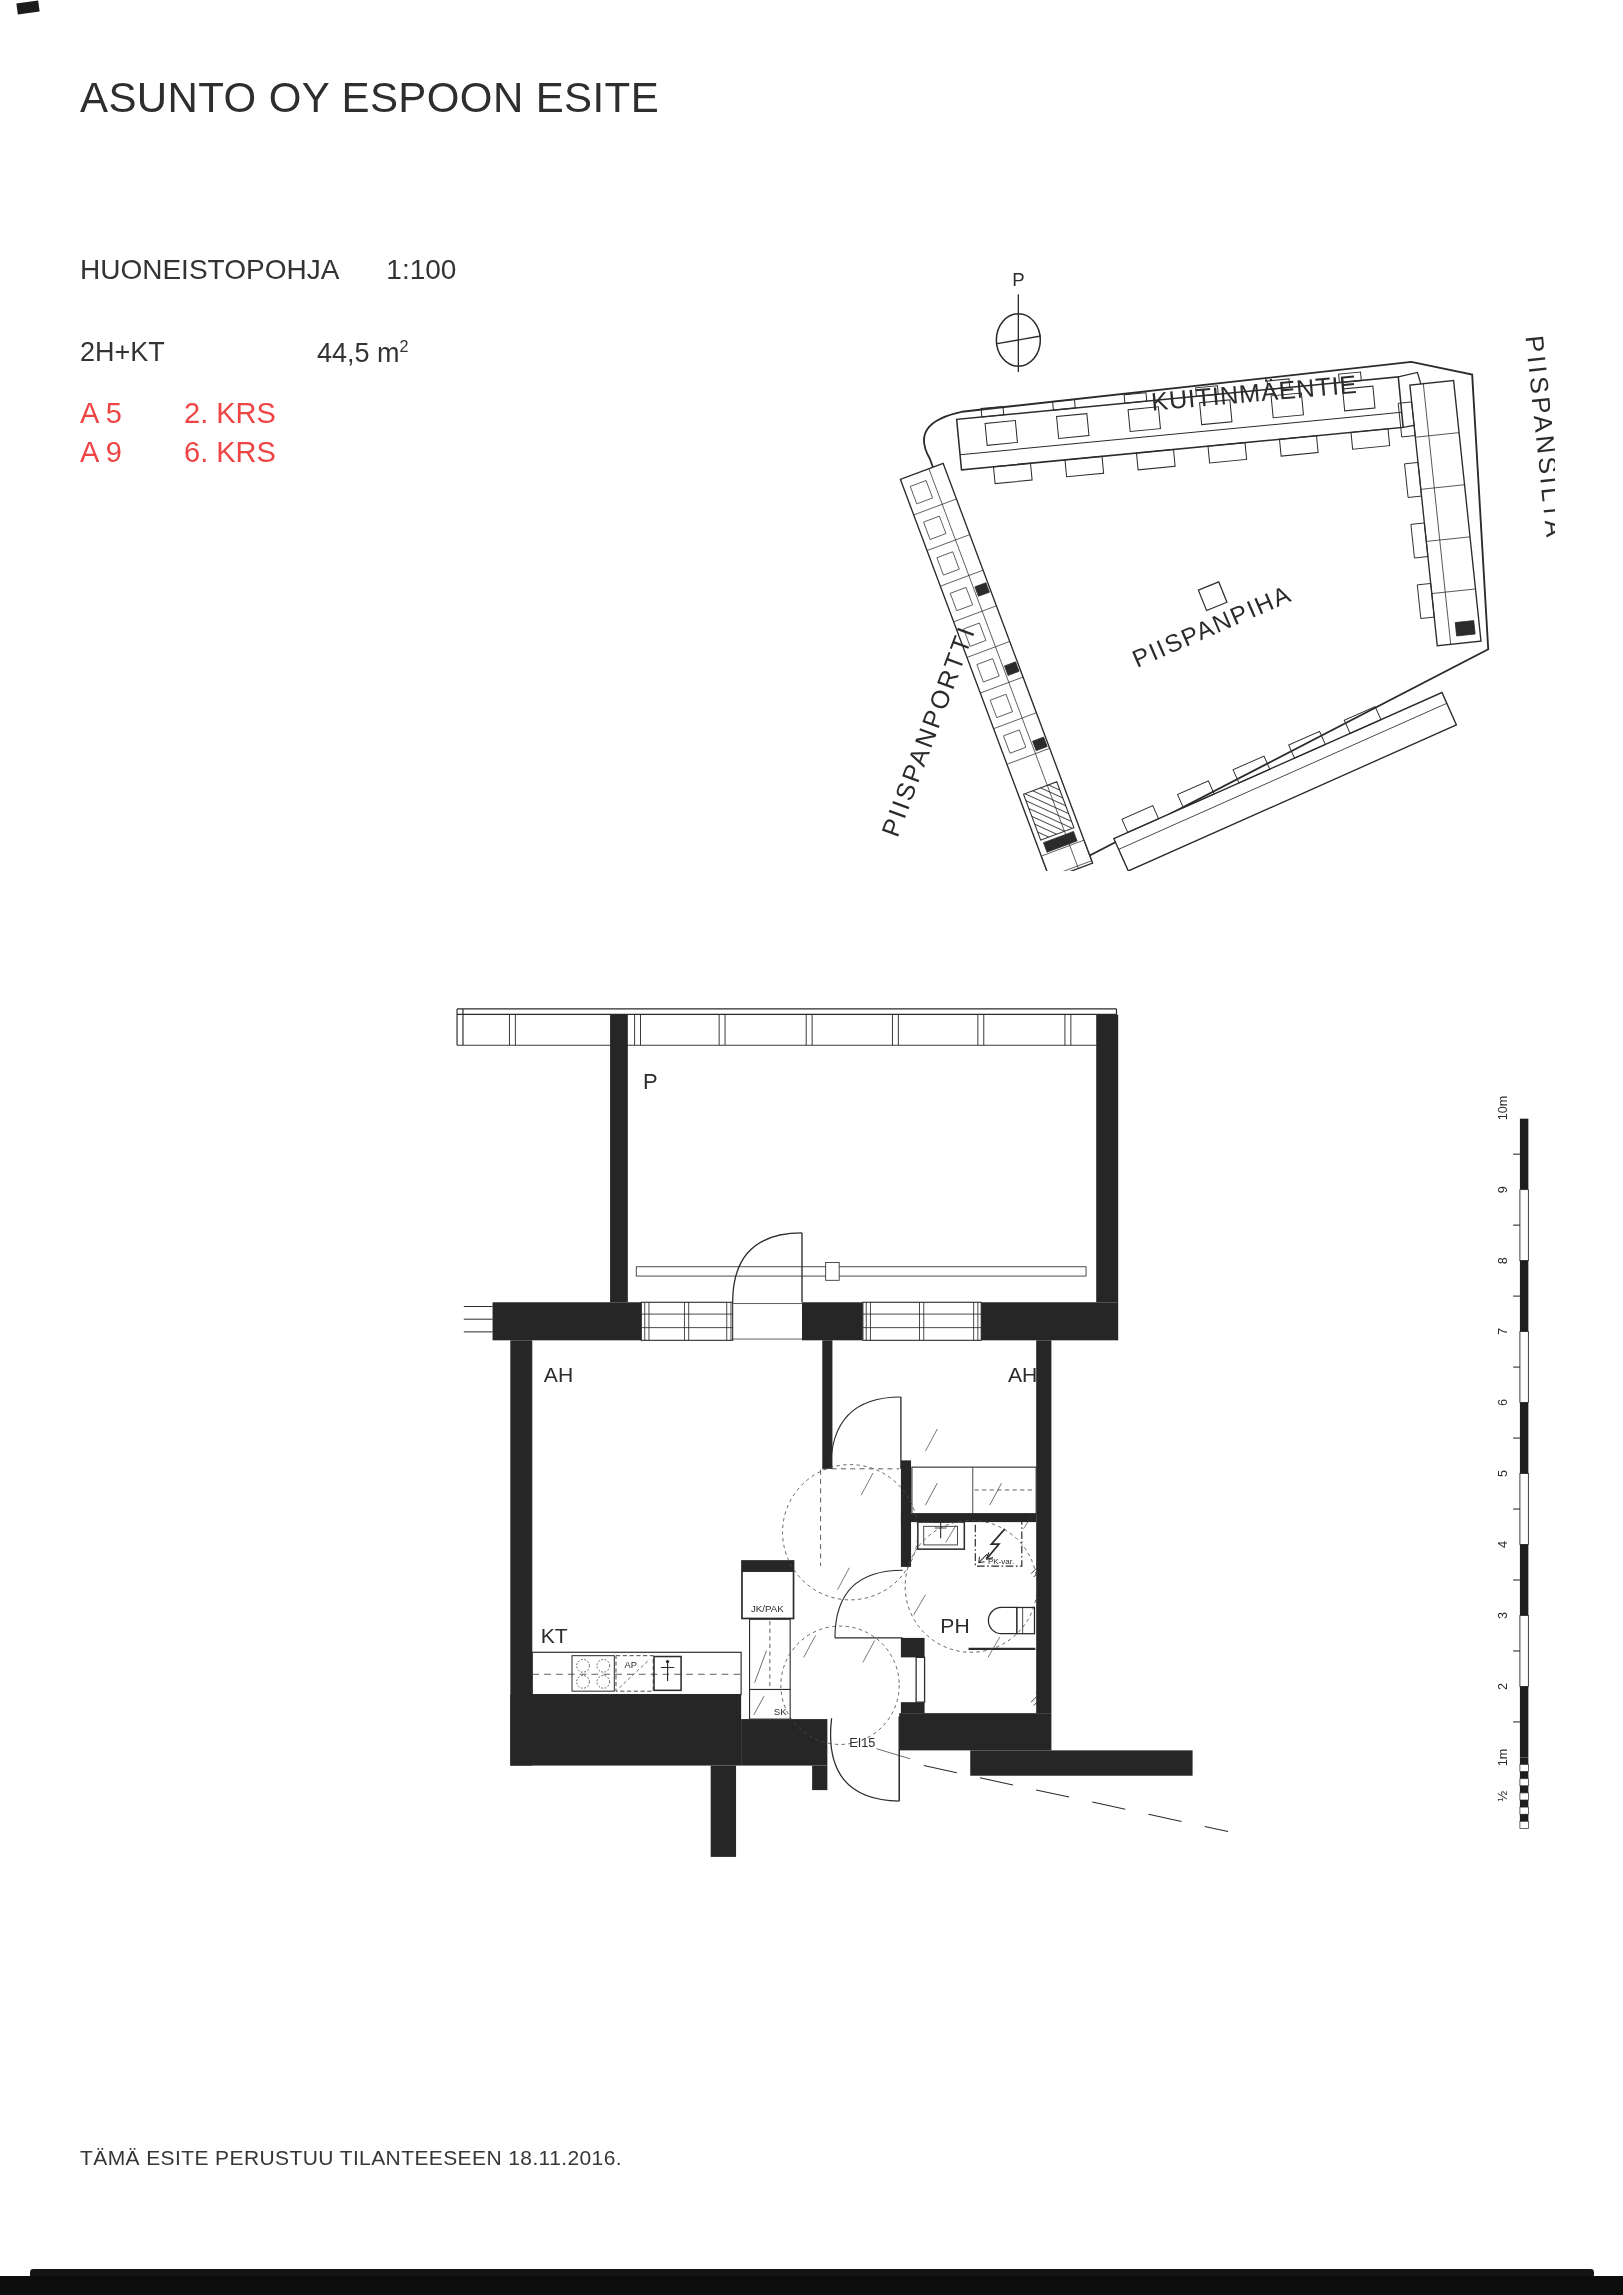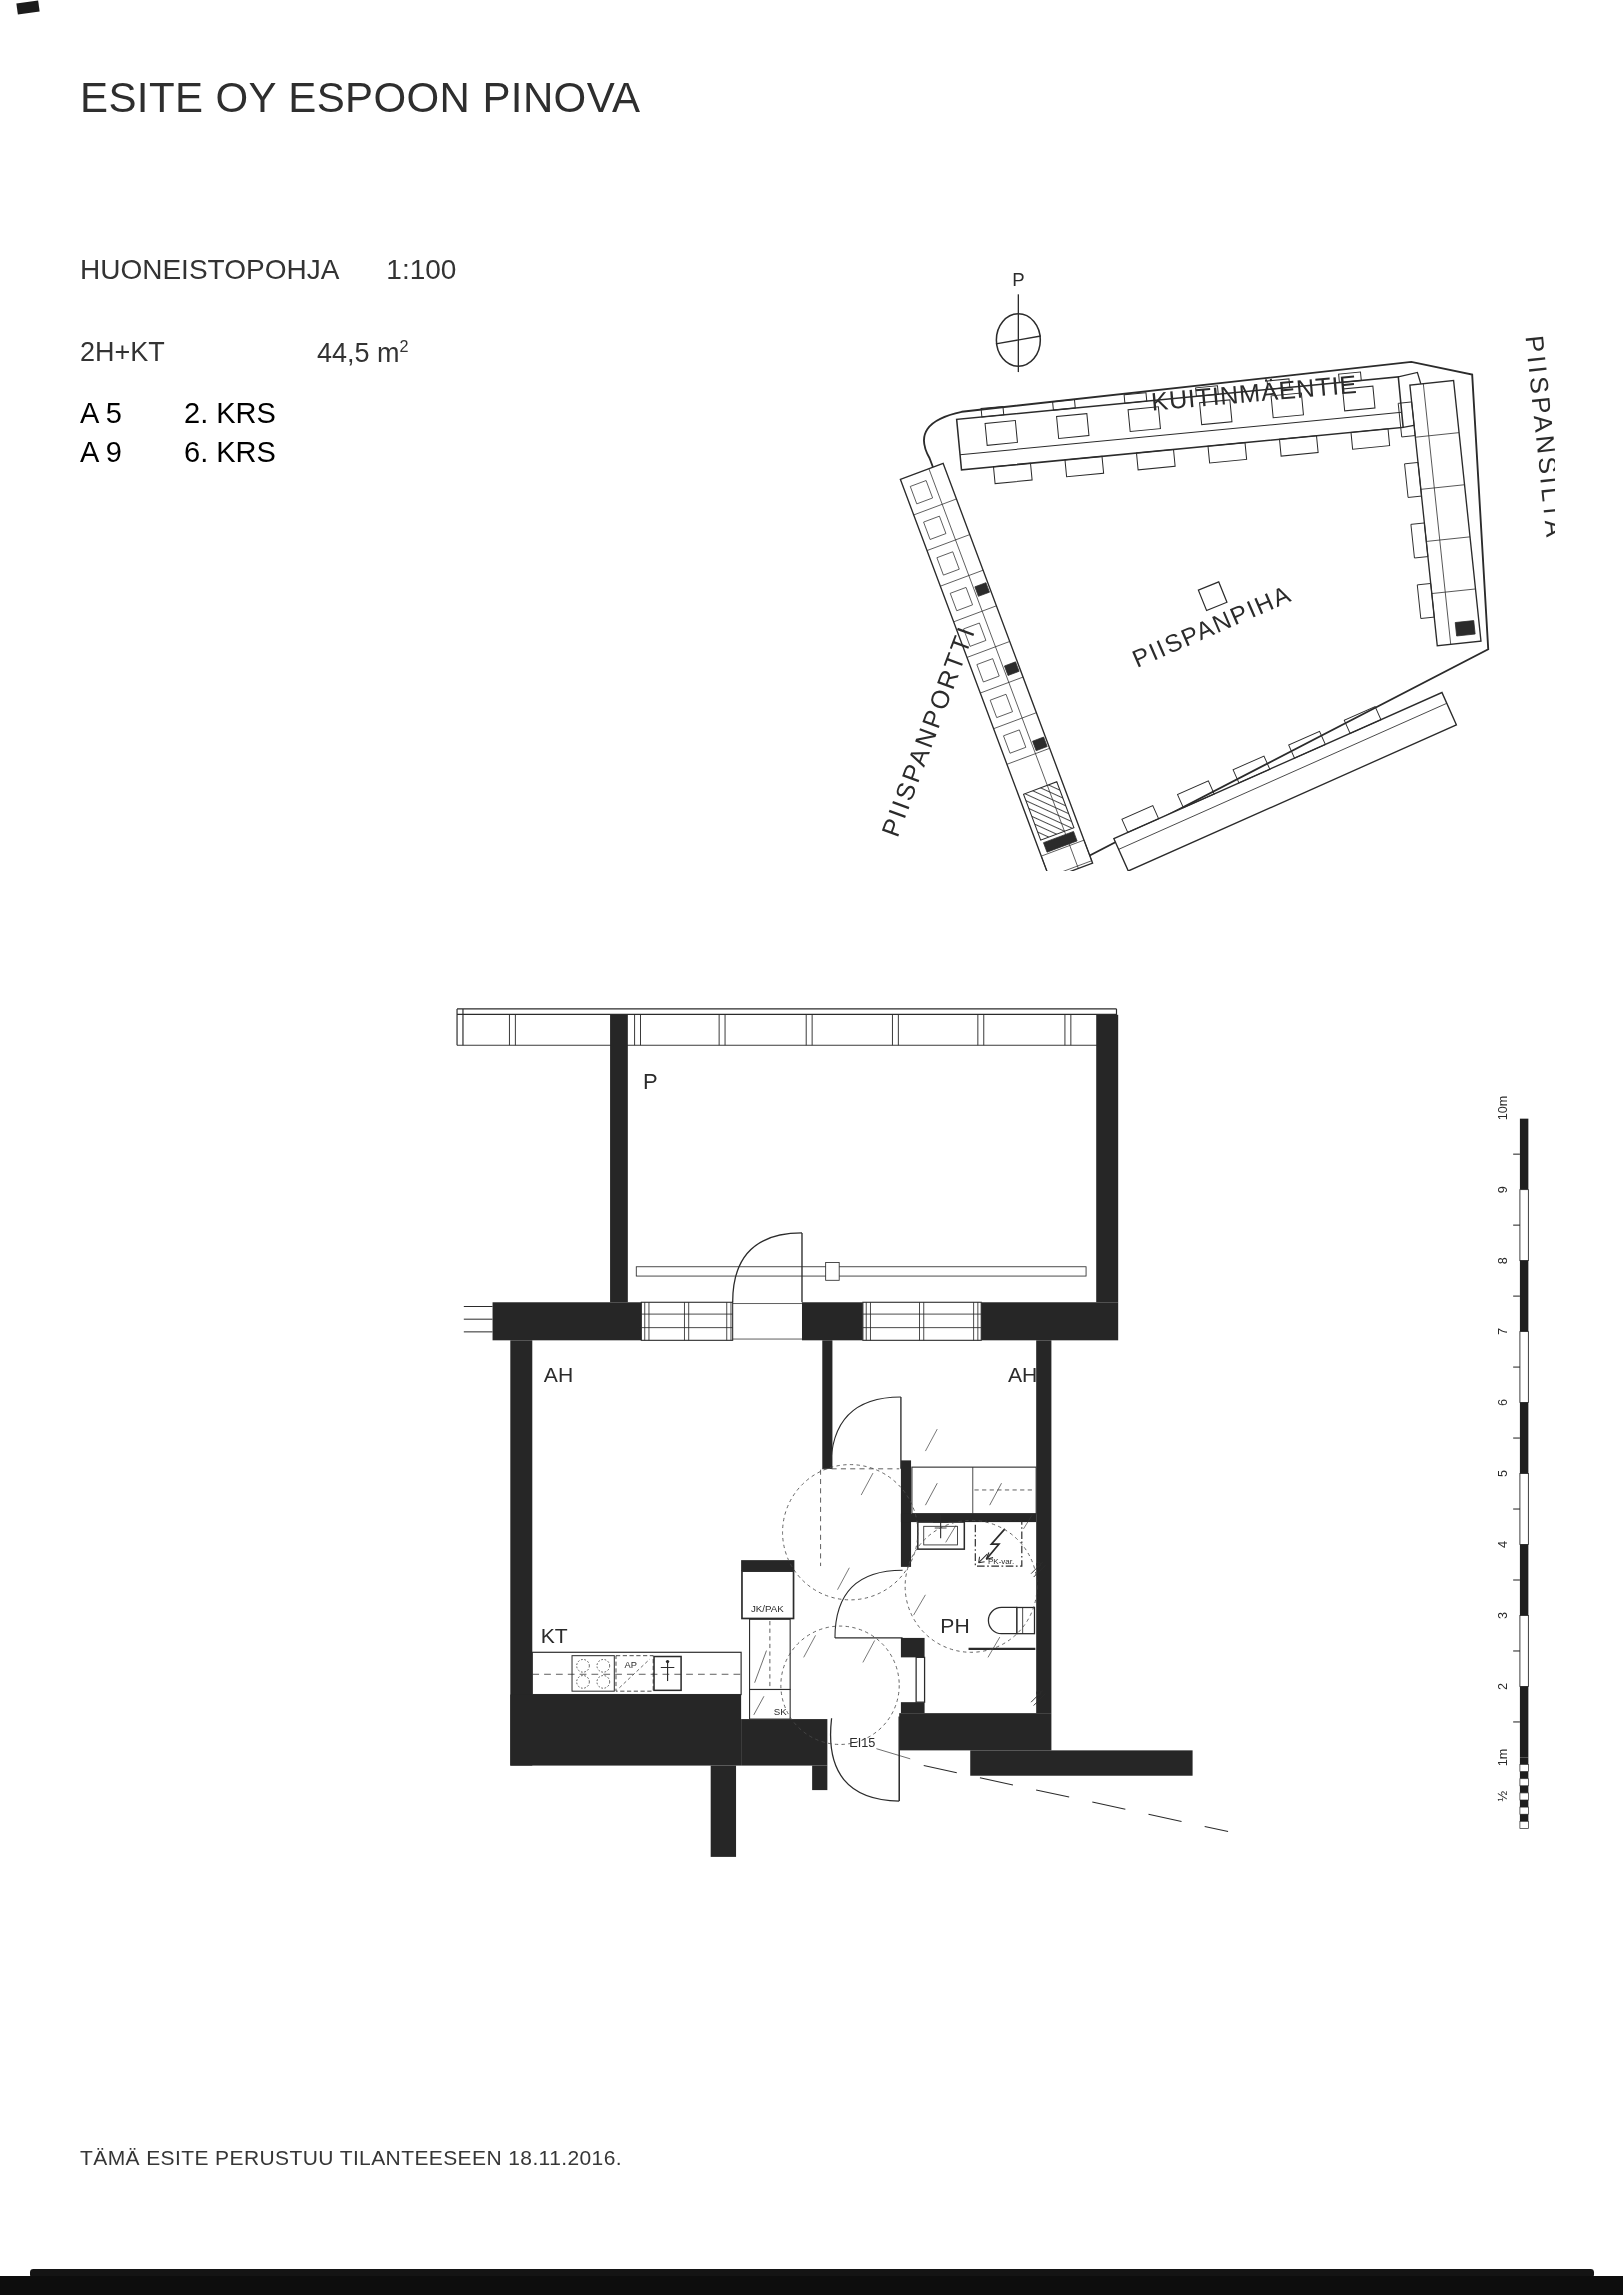--- a/index.html
+++ b/index.html
@@ -3,34 +3,34 @@
 <meta charset="utf-8">
 <style>
   html,body{margin:0;padding:0;background:#e8e8e8;}
   .page{position:relative;width:1623px;height:2295px;background:#ffffff;overflow:hidden;
         font-family:"Liberation Sans", sans-serif;color:#2b2b2b;}
   .abs{position:absolute;}
   .title{left:80px;top:74px;font-size:42px;letter-spacing:0.4px;color:#2e2e2e;}
   .subtitle{left:80px;top:222px;font-size:28px;color:#333;margin-top:32px;}
   .subtitle .gap{display:inline-block;width:47px;}
   .aptline{top:337px;font-size:27px;color:#333;}
-  .unitrow{font-size:29px;color:#000000;}
+  .unitrow{font-size:29px;color:#ef4444;}
   sup{font-size:60%;}
   svg text{font-family:"Liberation Sans", sans-serif;fill:#2b2b2b;}
   .footer{left:80px;top:2146px;font-size:21px;color:#363636;letter-spacing:0.4px;}
   .scanband{left:0;top:2276px;width:1623px;height:19.4px;background:#0d0d0d;}
   .scanband2{left:30px;top:2269px;width:1564px;height:8.5px;background:#141414;border-radius:3.4px;}
   .cornermark{left:17px;top:1.7px;width:22px;height:11px;background:#1c1c1c;transform:rotate(-8deg);}
 </style>
 </head>
 <body>
 
 <div class="page">
 
-  <div class="abs title">ESITE OY ESPOON PINOVA</div>
+  <div class="abs title">ASUNTO OY ESPOON ESITE</div>
   <div class="abs subtitle">
     <span>HUONEISTOPOHJA</span><span class="gap"></span><span>1:100</span>
   </div>
   <div class="abs aptline" style="left:80px;">2H+KT</div>
   <div class="abs aptline" style="left:317px;"><span>44,5 m</span><sup>2</sup></div>
   <div class="abs unitrow" style="left:80px;top:397px;">A 5</div>
   <div class="abs unitrow" style="left:184px;top:397px;">2. KRS</div>
   <div class="abs unitrow" style="left:80px;top:436px;">A 9</div>
   <div class="abs unitrow" style="left:184px;top:436px;">6. KRS</div>
 

